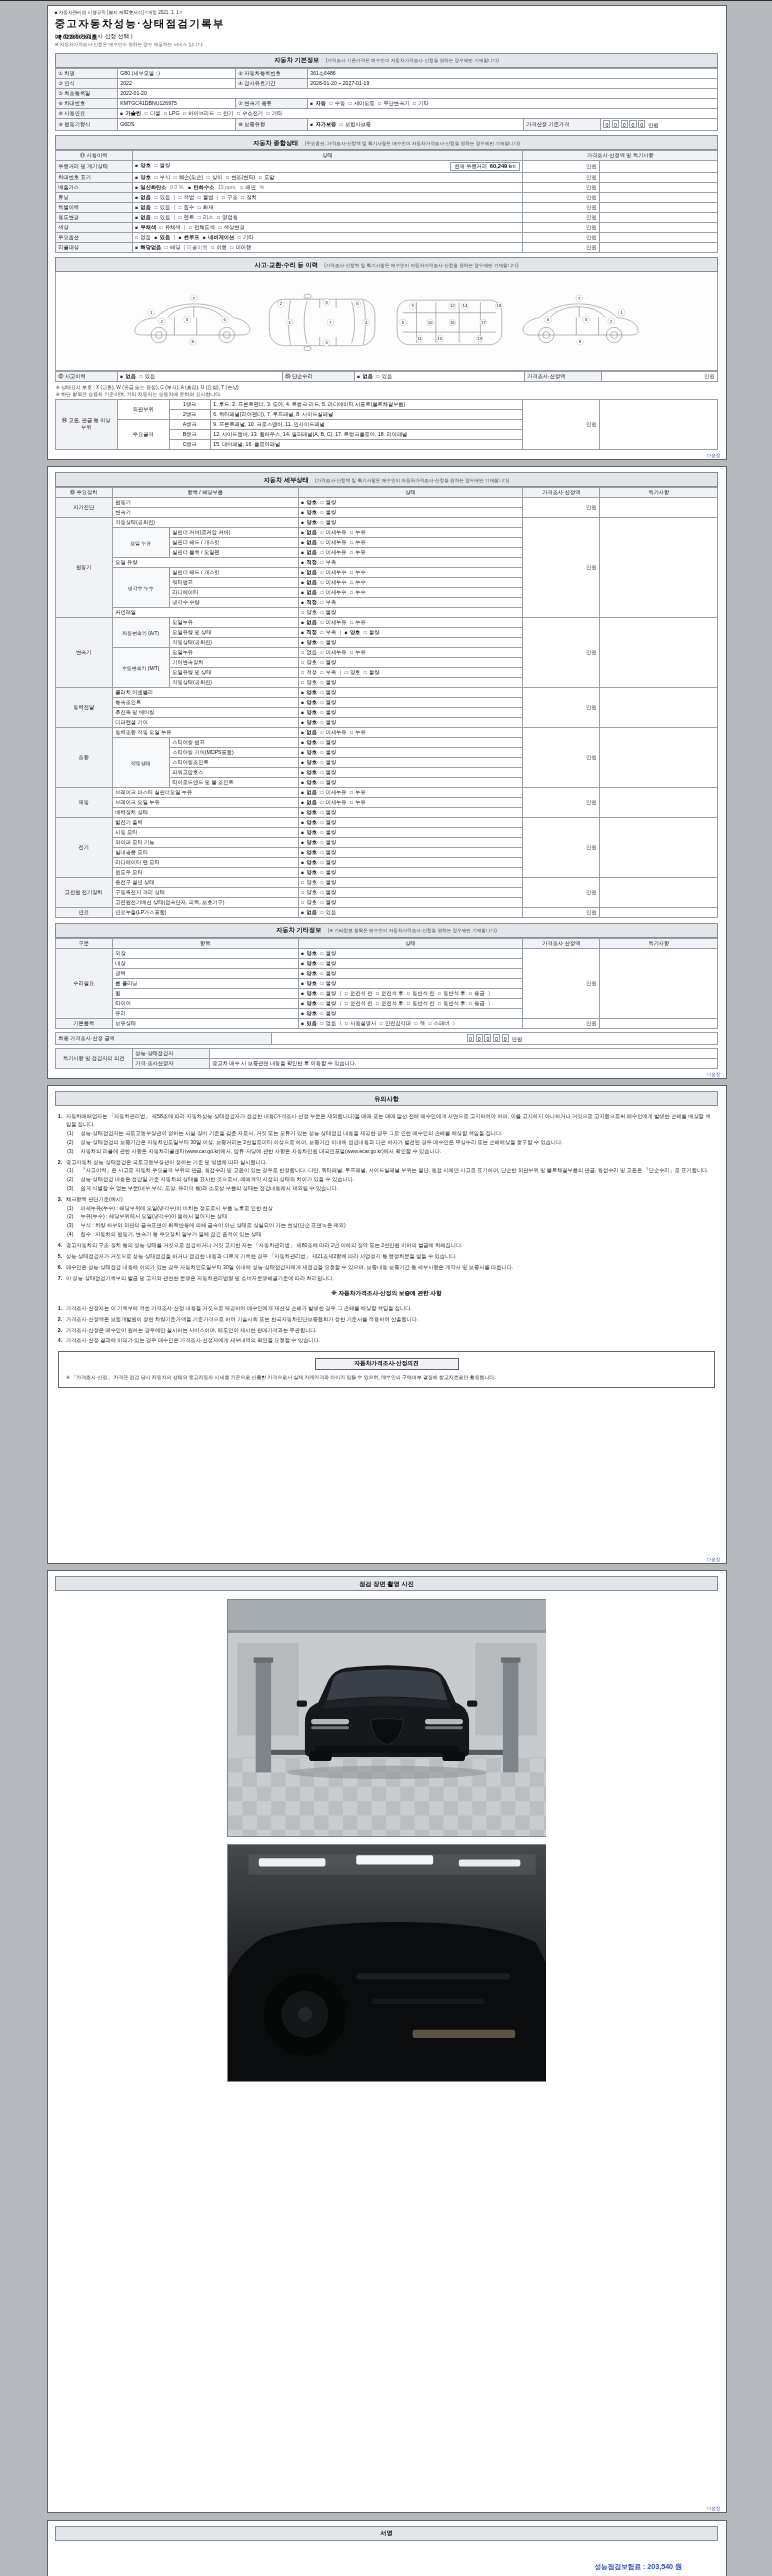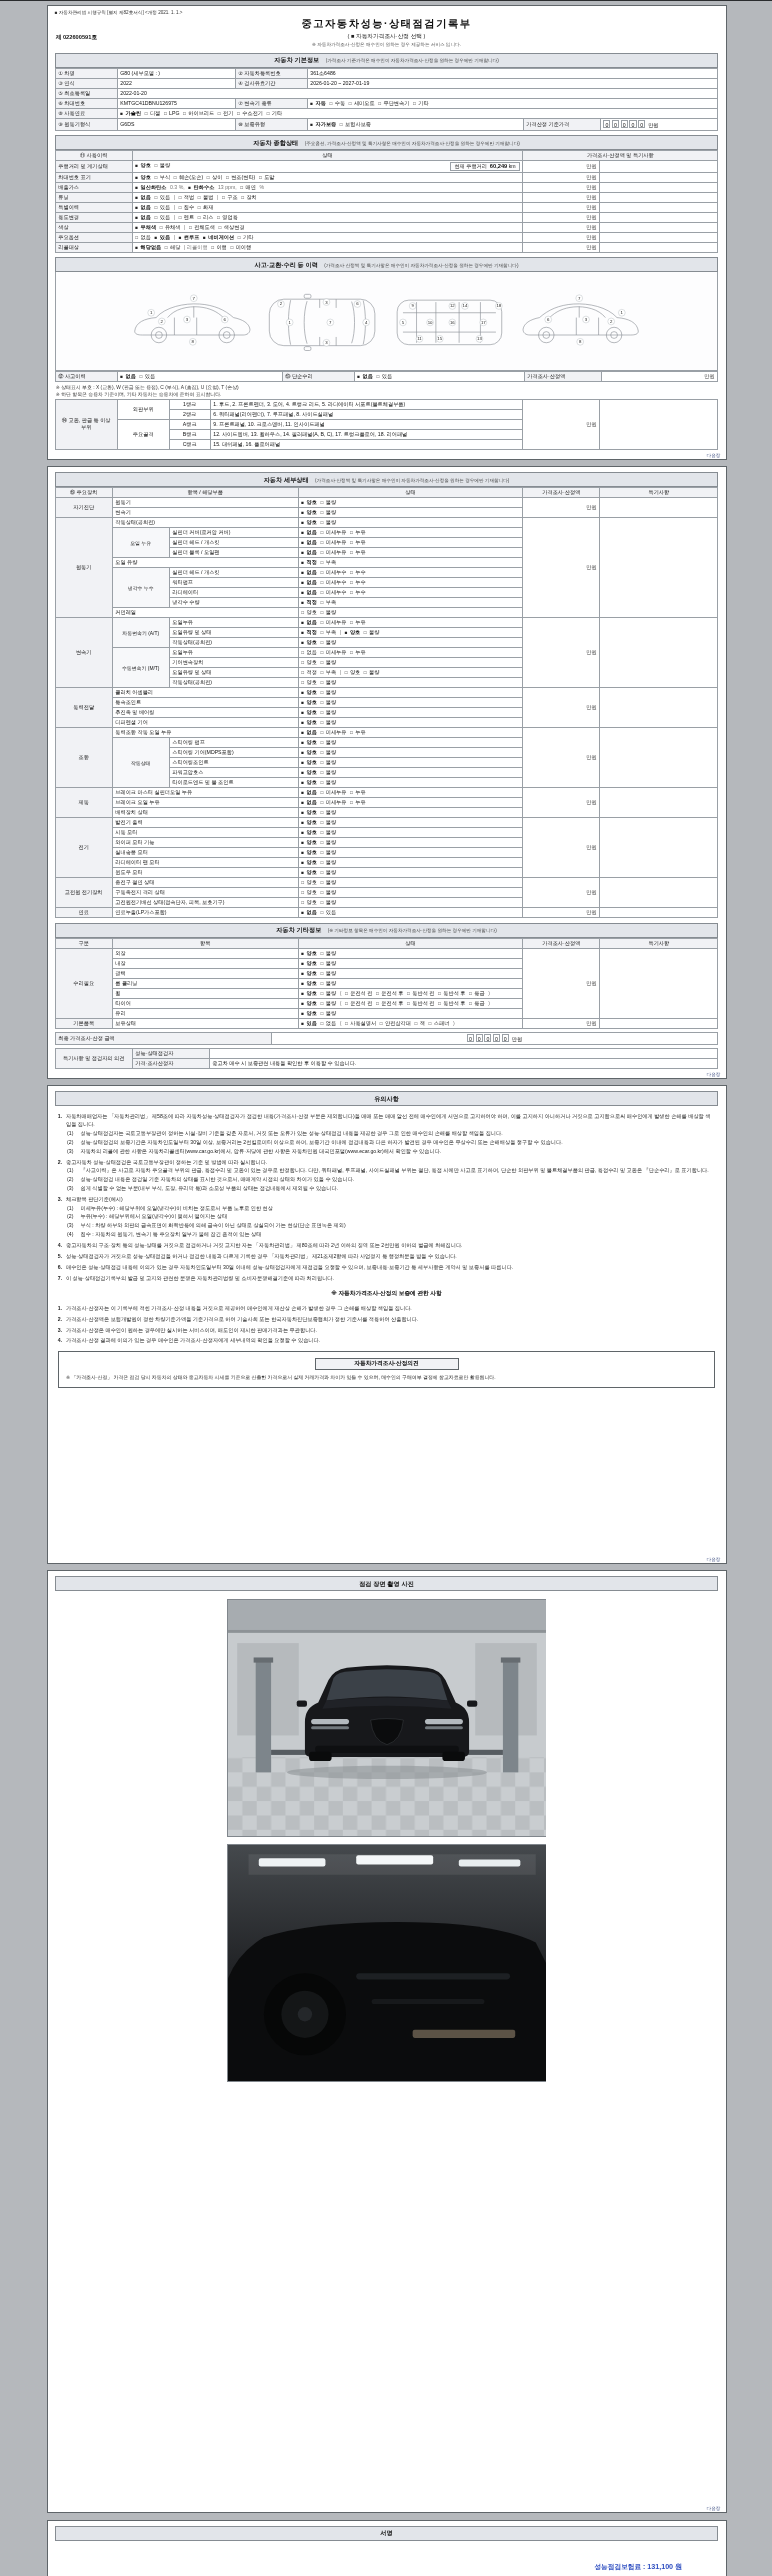--- a/index.html
+++ b/index.html
@@ -3,21 +3,21 @@
 <meta charset="utf-8">
 <style>
   *{box-sizing:border-box;margin:0;padding:0}
   html,body{width:773px;background:#b5b8bc;font-family:"Liberation Sans","DejaVu Sans",sans-serif;}
   .canvas{width:773px;height:2576px;overflow:hidden;background:#b5b8bc;padding-top:4.1px;border-top:1px solid #2a2c2e}
   .panel{width:680px;margin:0 auto 6.2px;background:#fff;border:0.5px solid #5f6569;padding:4.1px 7.2px 9.3px;position:relative}
   .p3{min-height:479px}
   .p4{height:943px;overflow:hidden}
   .p5{min-height:116px}
   .form-ref{font-size:4.6px;color:#333}
-  .hdr{position:relative;text-align:center;padding:2.1px 0 2.1px}
+  .hdr{position:relative;text-align:left;padding:2.1px 0 2.1px}
   .hdr .title{font-size:10.3px;font-weight:bold;letter-spacing:1.5px;color:#111}
   .hdr .opt{font-size:5.7px;margin-top:1.5px;color:#222}
   .hdr .tnote{font-size:4.6px;color:#555;margin-top:1px}
   .doc-no{position:absolute;left:1px;top:18.5px;font-size:5.7px;font-weight:bold;color:#111}
   .sec-title{border:0.5px solid #868c92;background:#e2e5ea;text-align:center;padding:1.5px 0;margin-top:4.1px}
   .sec-title .t{font-weight:bold;font-size:6.2px;color:#111}
   .sec-title .n{font-size:4.6px;color:#444;margin-left:4.1px;font-weight:normal}
   table.frm{width:100%;border-collapse:collapse;font-size:5.2px;color:#111;table-layout:fixed}
   table.frm th,table.frm td{border:0.5px solid #9aa0a6;padding:1px 2.6px;text-align:left;vertical-align:middle;word-break:keep-all;overflow:hidden}
   table.frm th{background:#f1f2f5;font-weight:normal}
@@ -871,21 +871,21 @@
     <div class="next">다음장</div>
   </div>
 
   <div class="panel p5">
     <div class="sec-title" style="margin-top:1px">
       <span class="t">서명</span>
     </div>
     <div class="sign-area">
       <div class="insurance">
         <span>성능점검보험료 :</span>
-        <span class="amt">131,100 원</span>
+        <span class="amt">203,540 원</span>
       </div>
       <div class="sign-note1">「자동차관리법」 제58조 및 같은 법 시행규칙 제120조에 따라 중고자동차의 성능·상태를 점검하였음을 확인합니다.</div>
 
     </div>
   </div>
 
 </div>
 
 
 </body></html>

